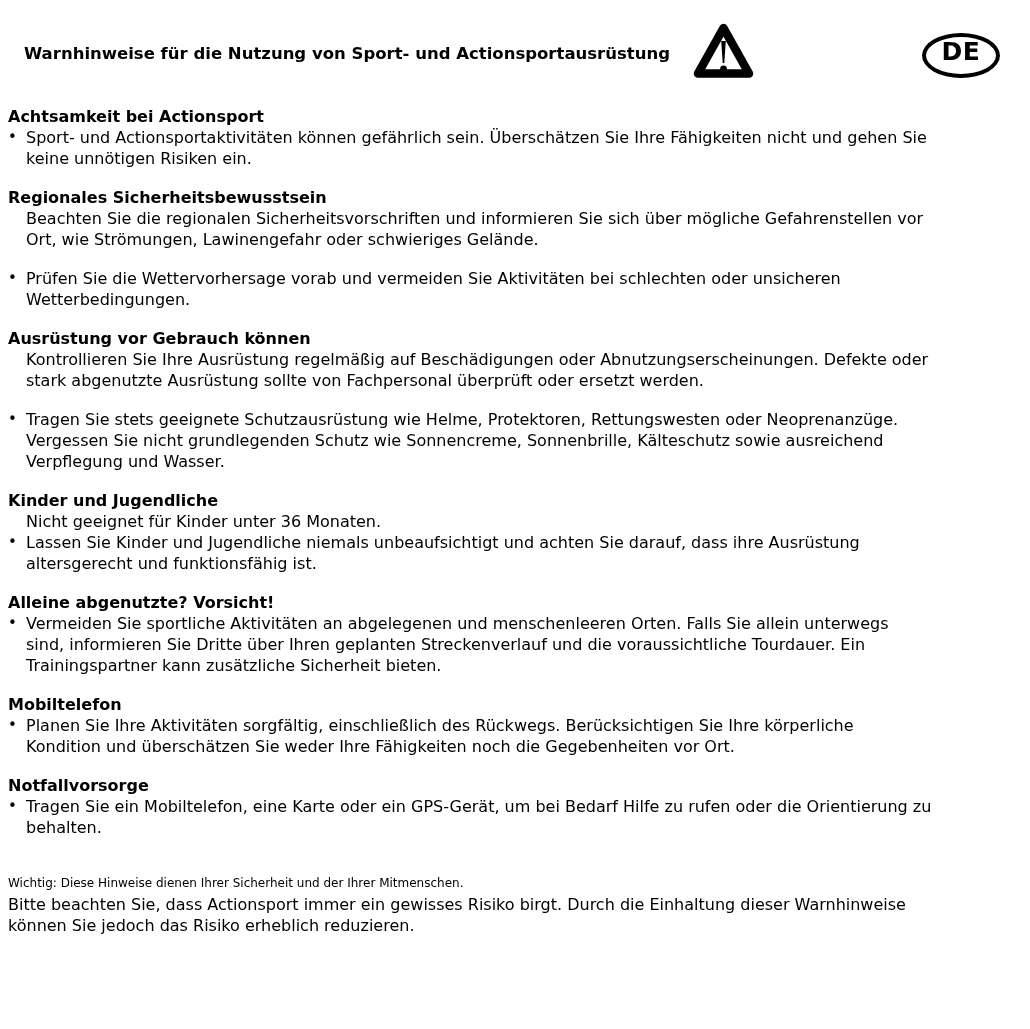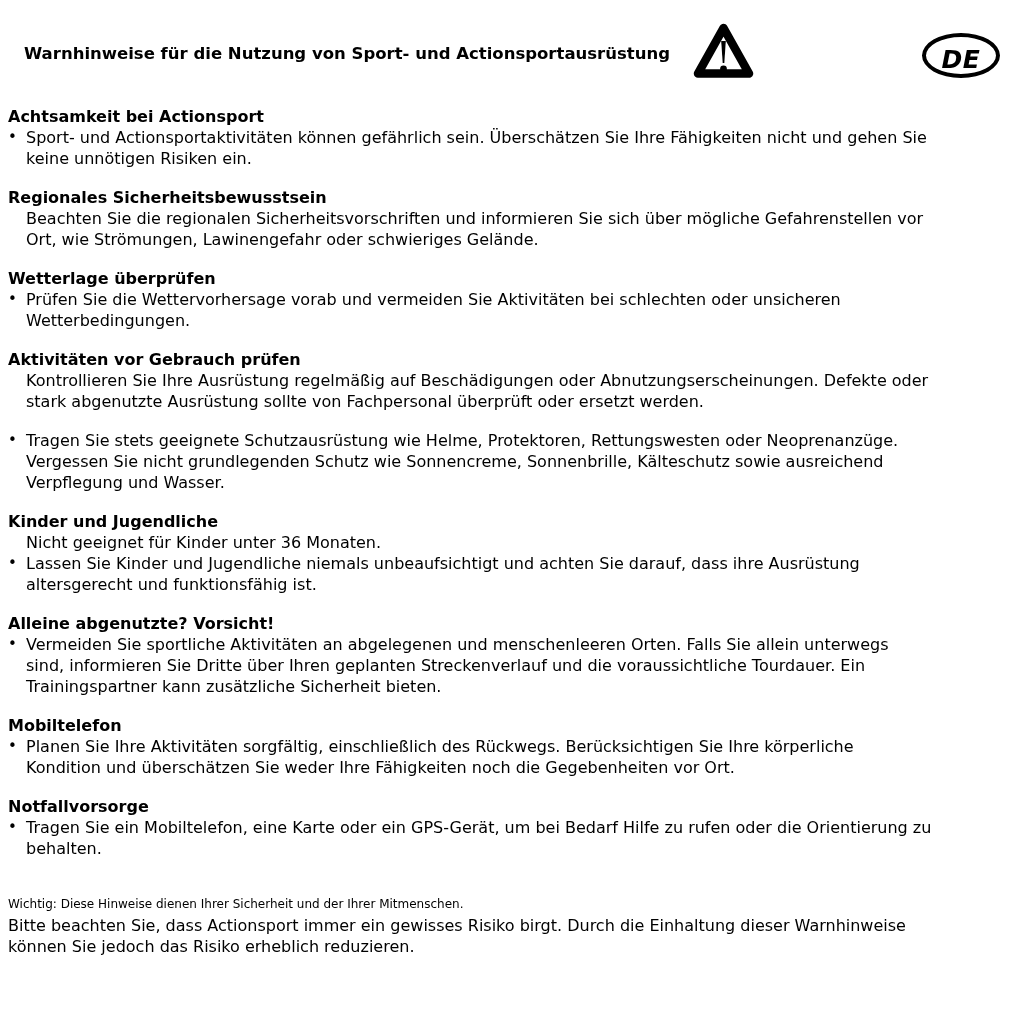--- a/index.html
+++ b/index.html
@@ -18,22 +18,22 @@
   .doc-title {
     position: absolute; left: 24px; top: 43px;
     font-weight: bold; font-size: 16.5px; line-height: 22px;
     white-space: nowrap;
   }
   .warn-tri { position: absolute; left: 693px; top: 21px; width: 61px; height: 62px; }
   .lang-badge {
     position: absolute; left: 922px; top: 33px;
     width: 78px; height: 45px; box-sizing: border-box;
     border: 4px solid #000; border-radius: 50%;
-    display: flex; align-items: flex-end; justify-content: center;
-    font-weight: bold; font-size: 25px; letter-spacing: 0.5px; font-style: italic;
+    display: flex; align-items: flex-start; justify-content: center;
+    font-weight: bold; font-size: 25px; letter-spacing: 0.5px;
   }
 
   
   .main { padding-left: 8px; }
   .section { margin: 0 0 18px 0; }
   .section-heading { font-weight: bold; font-size: 16px; line-height: 21px; }
   .item { display: flex; align-items: flex-start; }
   .marker { flex: 0 0 18px; width: 18px; line-height: 21px; font-size: 15px; }
   .marker.hidden { visibility: hidden; }
   .item-text { white-space: pre-line; line-height: 21px; flex: 1 1 auto; }
@@ -78,31 +78,30 @@
     <div class="section-heading">Regionales Sicherheitsbewusstsein</div>
     <div class="items">
             <div class="item">
     <span class="marker hidden">•</span>
     <span class="item-text">Beachten Sie die regionalen Sicherheitsvorschriften und informieren Sie sich über mögliche Gefahrenstellen vor
 Ort, wie Strömungen, Lawinengefahr oder schwieriges Gelände.</span>
   </div>
           </div>
   </div>
         <div class="section">
-    <div class="section-heading">Wetterlage überprüfen</div>
     <div class="items">
             <div class="item">
     <span class="marker">•</span>
     <span class="item-text">Prüfen Sie die Wettervorhersage vorab und vermeiden Sie Aktivitäten bei schlechten oder unsicheren
 Wetterbedingungen.</span>
   </div>
           </div>
   </div>
         <div class="section">
-    <div class="section-heading">Aktivitäten vor Gebrauch prüfen</div>
+    <div class="section-heading">Ausrüstung vor Gebrauch können</div>
     <div class="items">
             <div class="item">
     <span class="marker hidden">•</span>
     <span class="item-text">Kontrollieren Sie Ihre Ausrüstung regelmäßig auf Beschädigungen oder Abnutzungserscheinungen. Defekte oder
 stark abgenutzte Ausrüstung sollte von Fachpersonal überprüft oder ersetzt werden.</span>
   </div>
           </div>
   </div>
         <div class="section">
     <div class="items">

